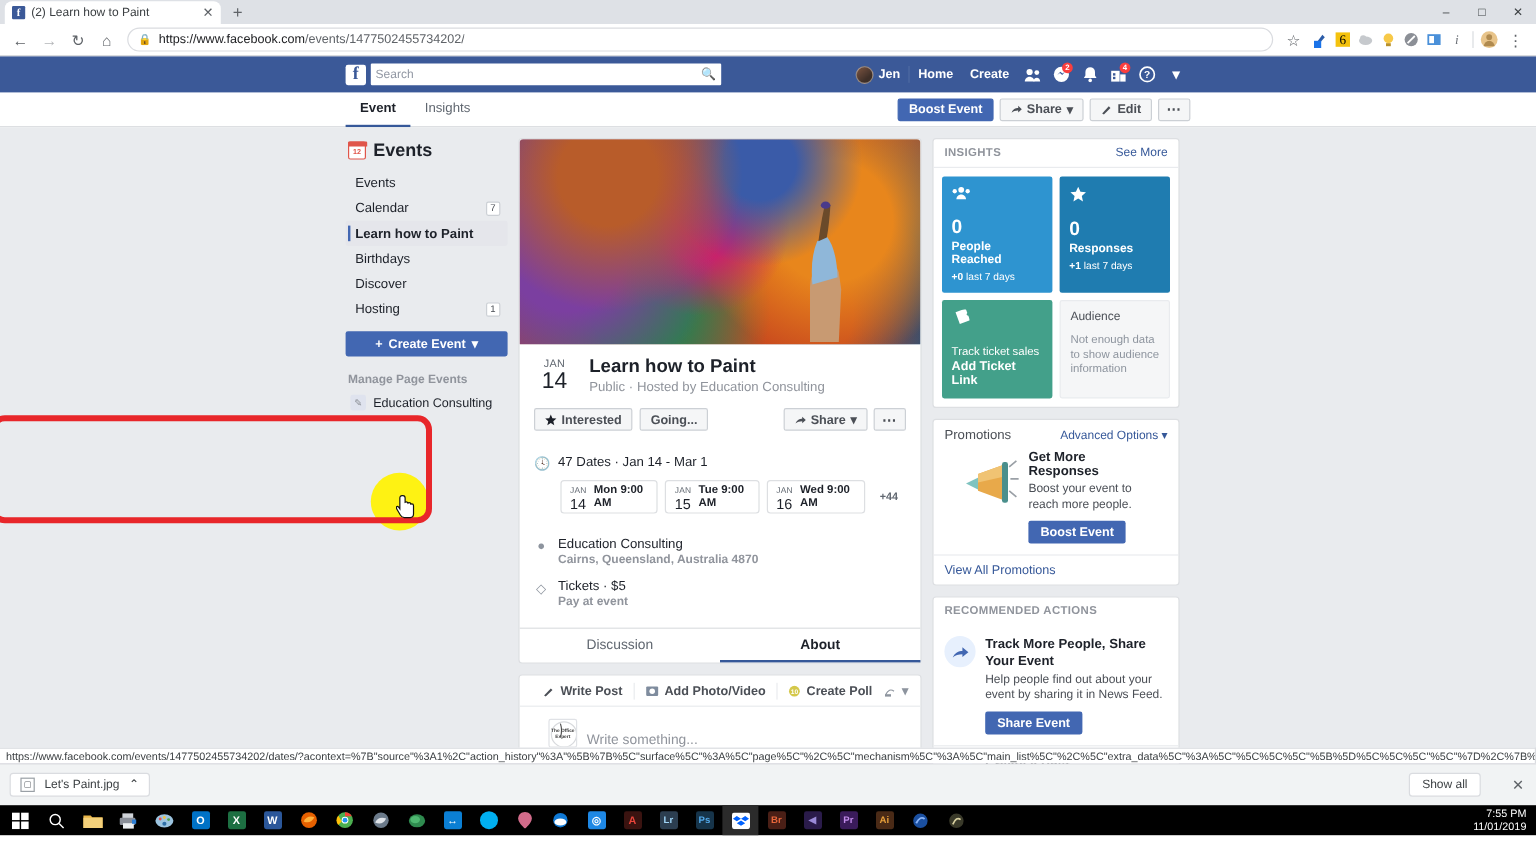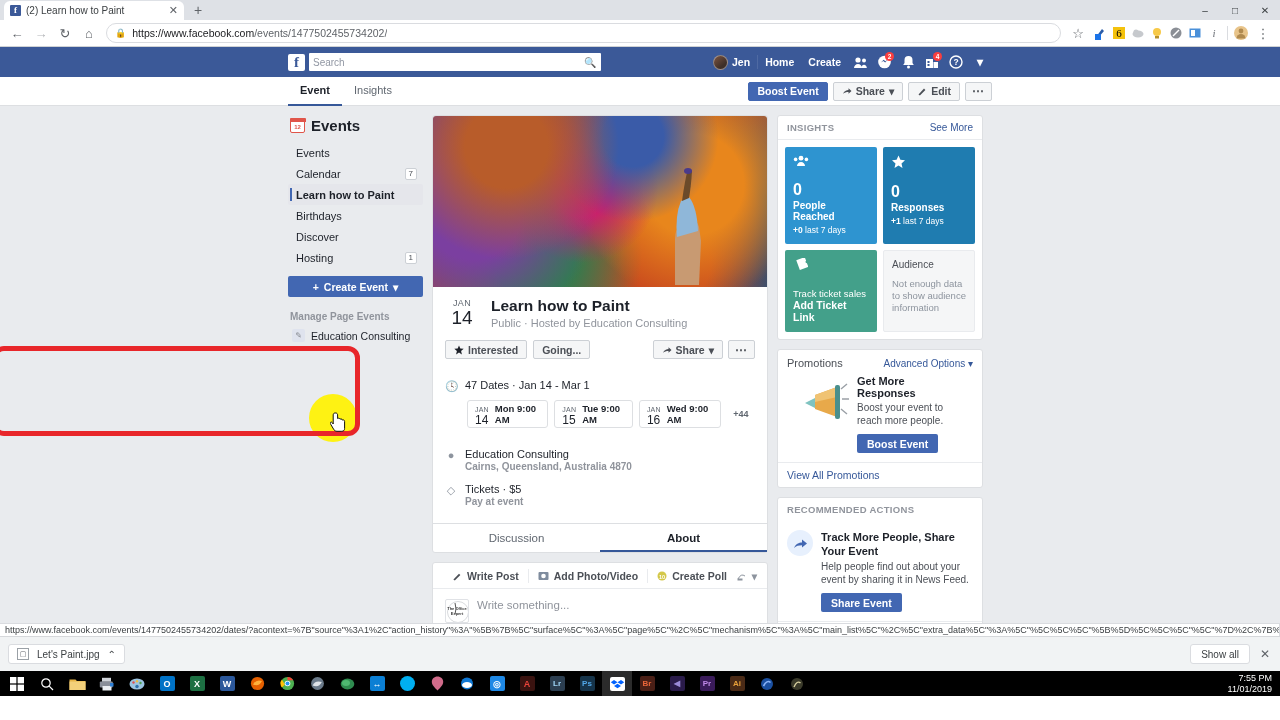--- a/index.html
+++ b/index.html
@@ -448,21 +448,21 @@
     padding: 0 10px;
     border-bottom: 1px solid #e9ebee;
     font-size: 10.5px;
     font-weight: bold;
     color: #4b4f56;
     gap: 0;
   }
   .comp-item { display: flex; align-items: center; gap: 5px; padding: 0 9px; cursor: pointer; }
   .comp-sep { width: 1px; height: 14px; background: #e9ebee; }
   .comp-right { margin-left: auto; display: flex; align-items: center; gap: 4px; color: #8d949e; }
-  .composer-body { display: flex; align-items: flex-start; gap: 8px; padding: 10px 12px; }
+  .composer-body { display: flex; align-items: flex-end; gap: 8px; padding: 10px 24px; }
   .comp-avatar {
     width: 24px; height: 24px;
     border-radius: 2px;
     background: #fff;
     border: 1px solid #e0e2e6;
     overflow: hidden;
     position: relative;
     flex: 0 0 24px;
   }
   .comp-avatar .logo-txt {
@@ -607,21 +607,21 @@
     font-size: 10px;
     color: #3c4043;
     cursor: pointer;
   }
   .dl-thumb {
     width: 12px; height: 12px;
     border: 1px solid #9aa0a6;
     display: flex; align-items: center; justify-content: center;
     font-size: 7px; color: #5f6368;
   }
-  .dl-right { margin-left: auto; display: flex; align-items: center; gap: 10px; }
+  .dl-right { margin-left: auto; display: flex; align-items: center; gap: 26px; }
   .dl-showall {
     border: 1px solid #dadce0;
     border-radius: 3px;
     height: 20px;
     padding: 0 10px;
     display: flex; align-items: center;
     font-size: 10px; color: #3c4043;
     background: #fff;
     cursor: pointer;
   }

